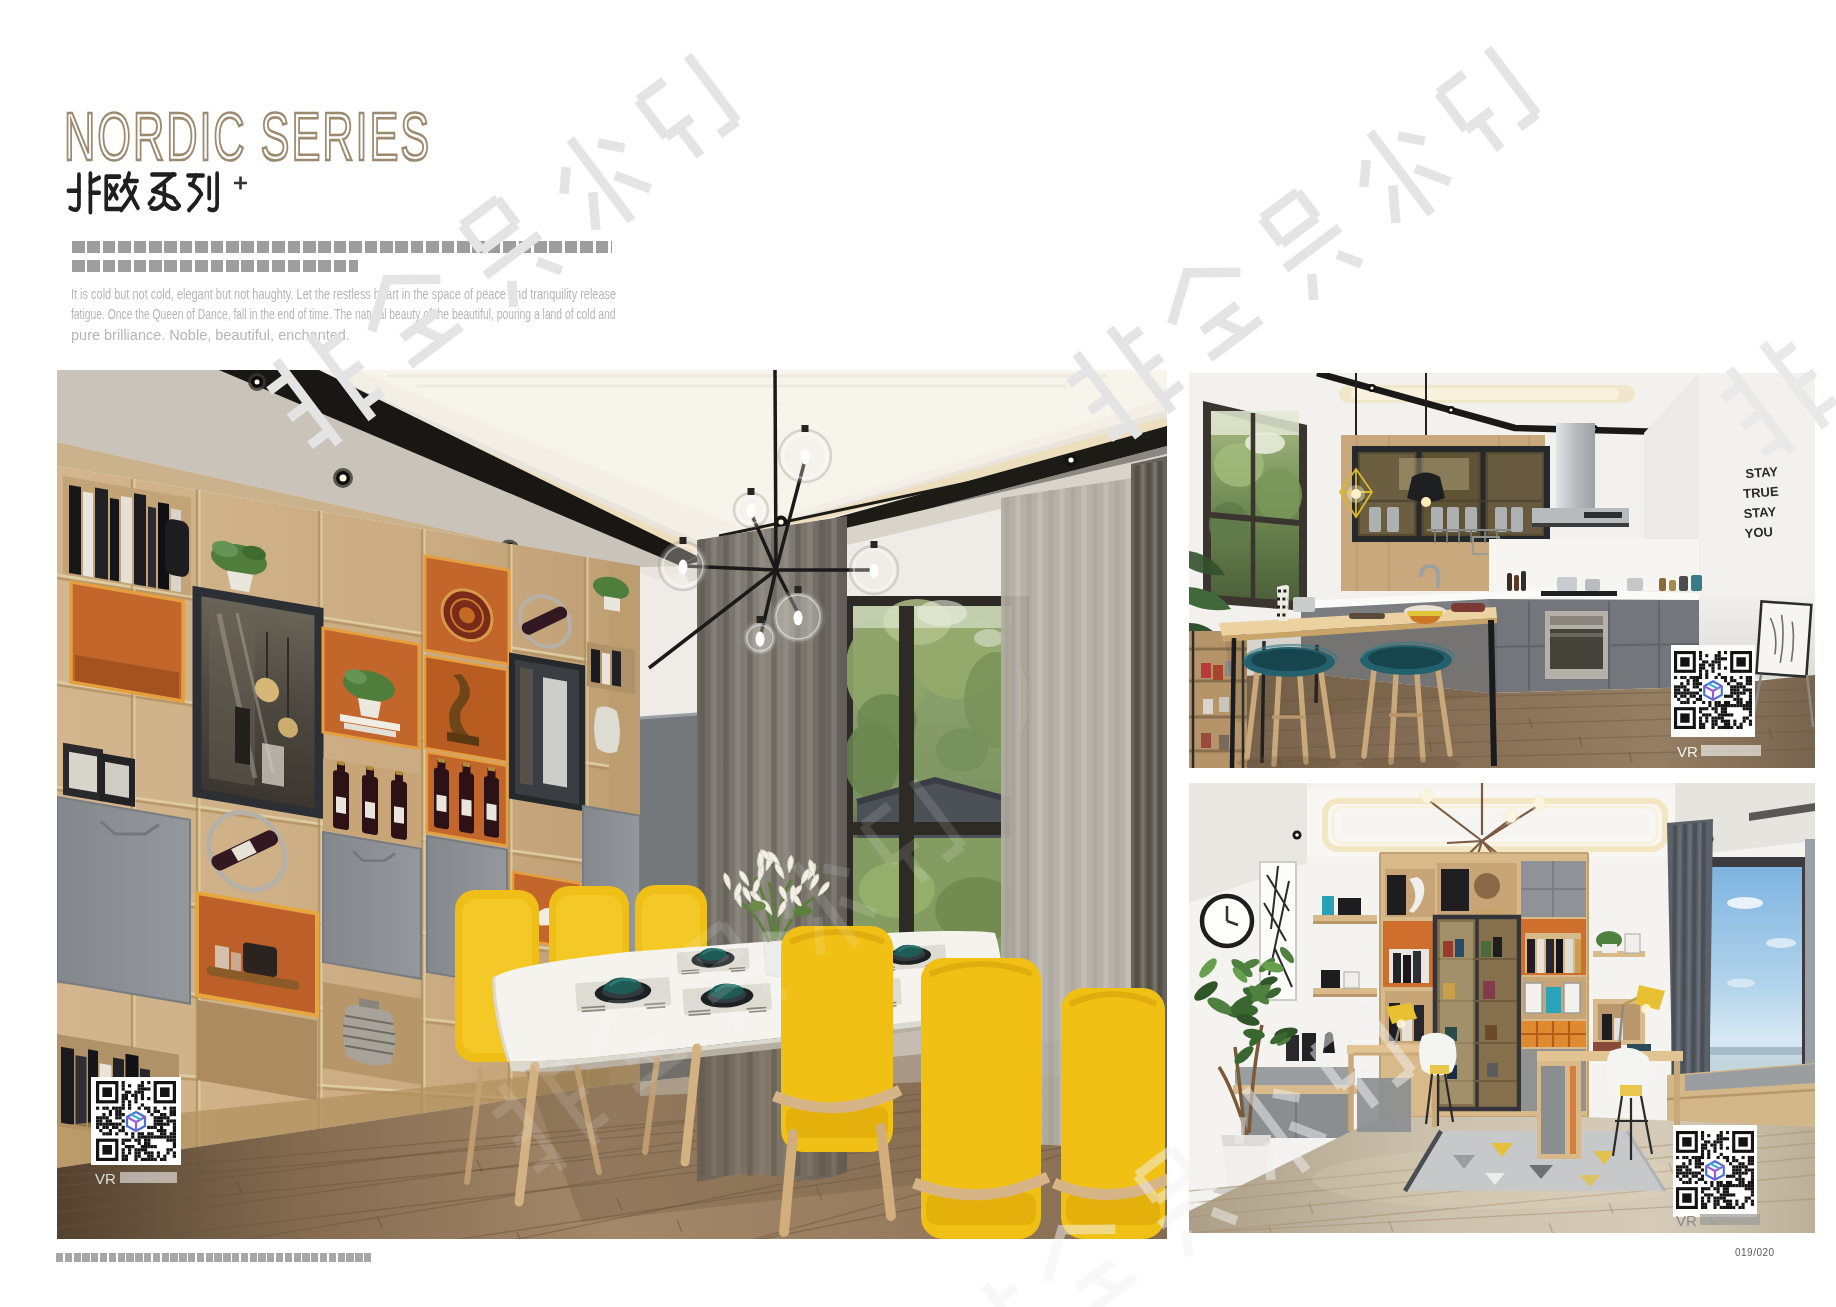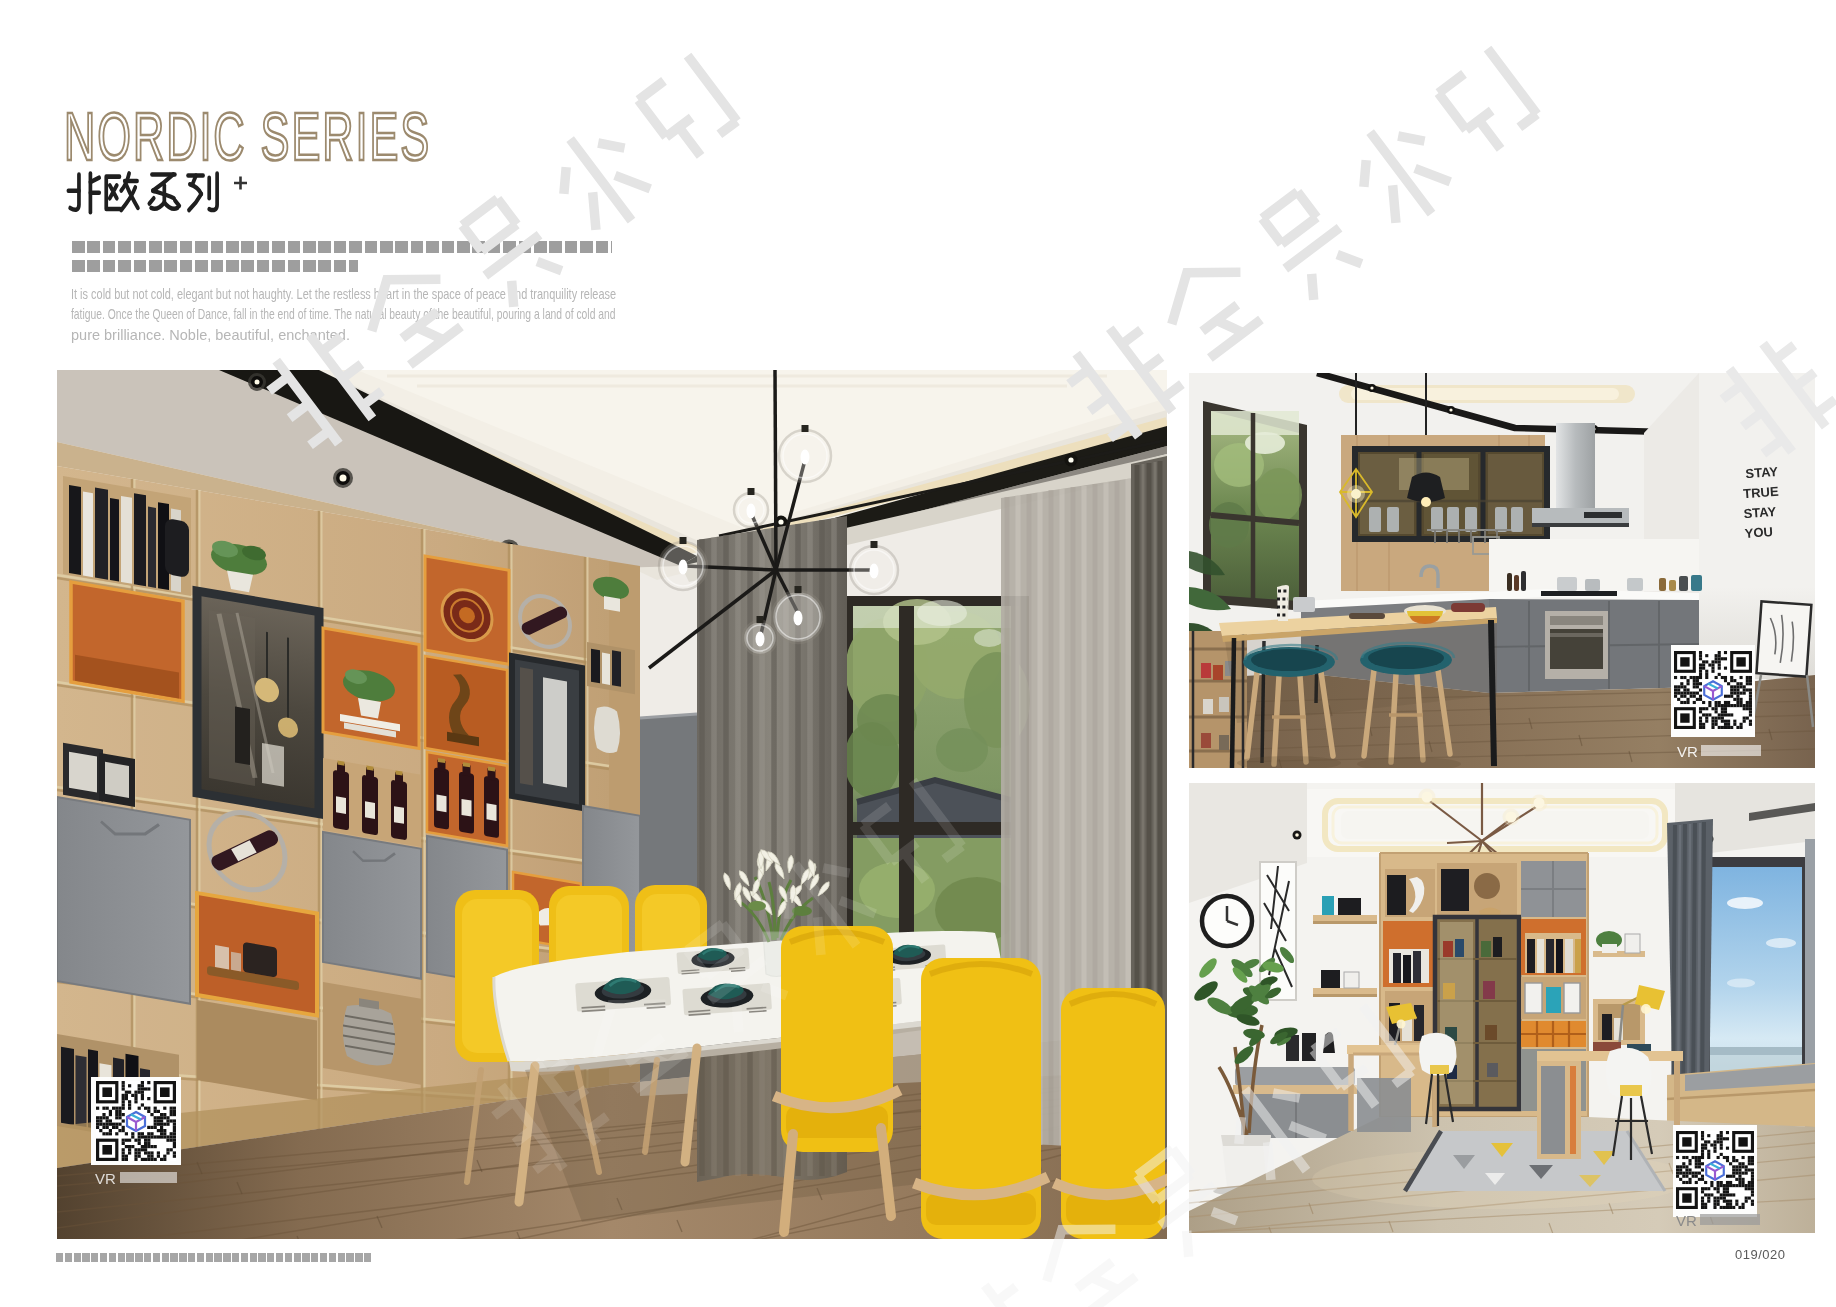--- a/index.html
+++ b/index.html
@@ -2,21 +2,21 @@
 <html><head><meta charset="utf-8">
 <style>
 html,body{margin:0;padding:0;}
 body{width:1836px;height:1307px;background:#ffffff;font-family:"Liberation Sans",sans-serif;overflow:hidden;position:relative;}
 .abs{position:absolute;}
 .title{left:64px;top:97px;font-size:68px;color:transparent;-webkit-text-stroke:2.7px #9c8a6e;letter-spacing:3px;white-space:nowrap;transform:scaleX(0.638);transform-origin:left top;}
 .en{left:71px;top:284px;width:560px;color:#b6b6b6;font-size:14.5px;line-height:20.4px;}
 .en .l{white-space:nowrap;transform-origin:left top;display:inline-block;}
 .zbar{height:12px;background:repeating-linear-gradient(90deg,#9e9e9e 0 12.6px,rgba(0,0,0,0) 12.6px 15.4px);}
 .fbar{height:9px;background:repeating-linear-gradient(90deg,#a6a6a6 0 7.3px,rgba(0,0,0,0) 7.3px 8.8px);}
-.pn{left:1735px;top:1247px;font-size:13px;color:#5a5a5a;letter-spacing:0.5px;}
+.pn{left:1735px;top:1247px;font-size:10px;color:#5a5a5a;letter-spacing:0.5px;}
 .wm{position:absolute;transform:rotate(-37deg);}
 </style></head><body>
 <div class="abs title">NORDIC SERIES</div>
 <svg class="abs" style="left:64px;top:168px" width="200" height="54" viewBox="0 0 200 54">
 <g stroke="#1f1f1f" stroke-width="4.2" fill="none" stroke-linecap="round">
 <g transform="scale(0.88,1.08)">
         <path d="M17,6 V34 C17,39 13,40 7,37"></path>
         <path d="M5,21 H17"></path>
         <path d="M30,5 V41"></path>
         <path d="M30,23 H40"></path>

